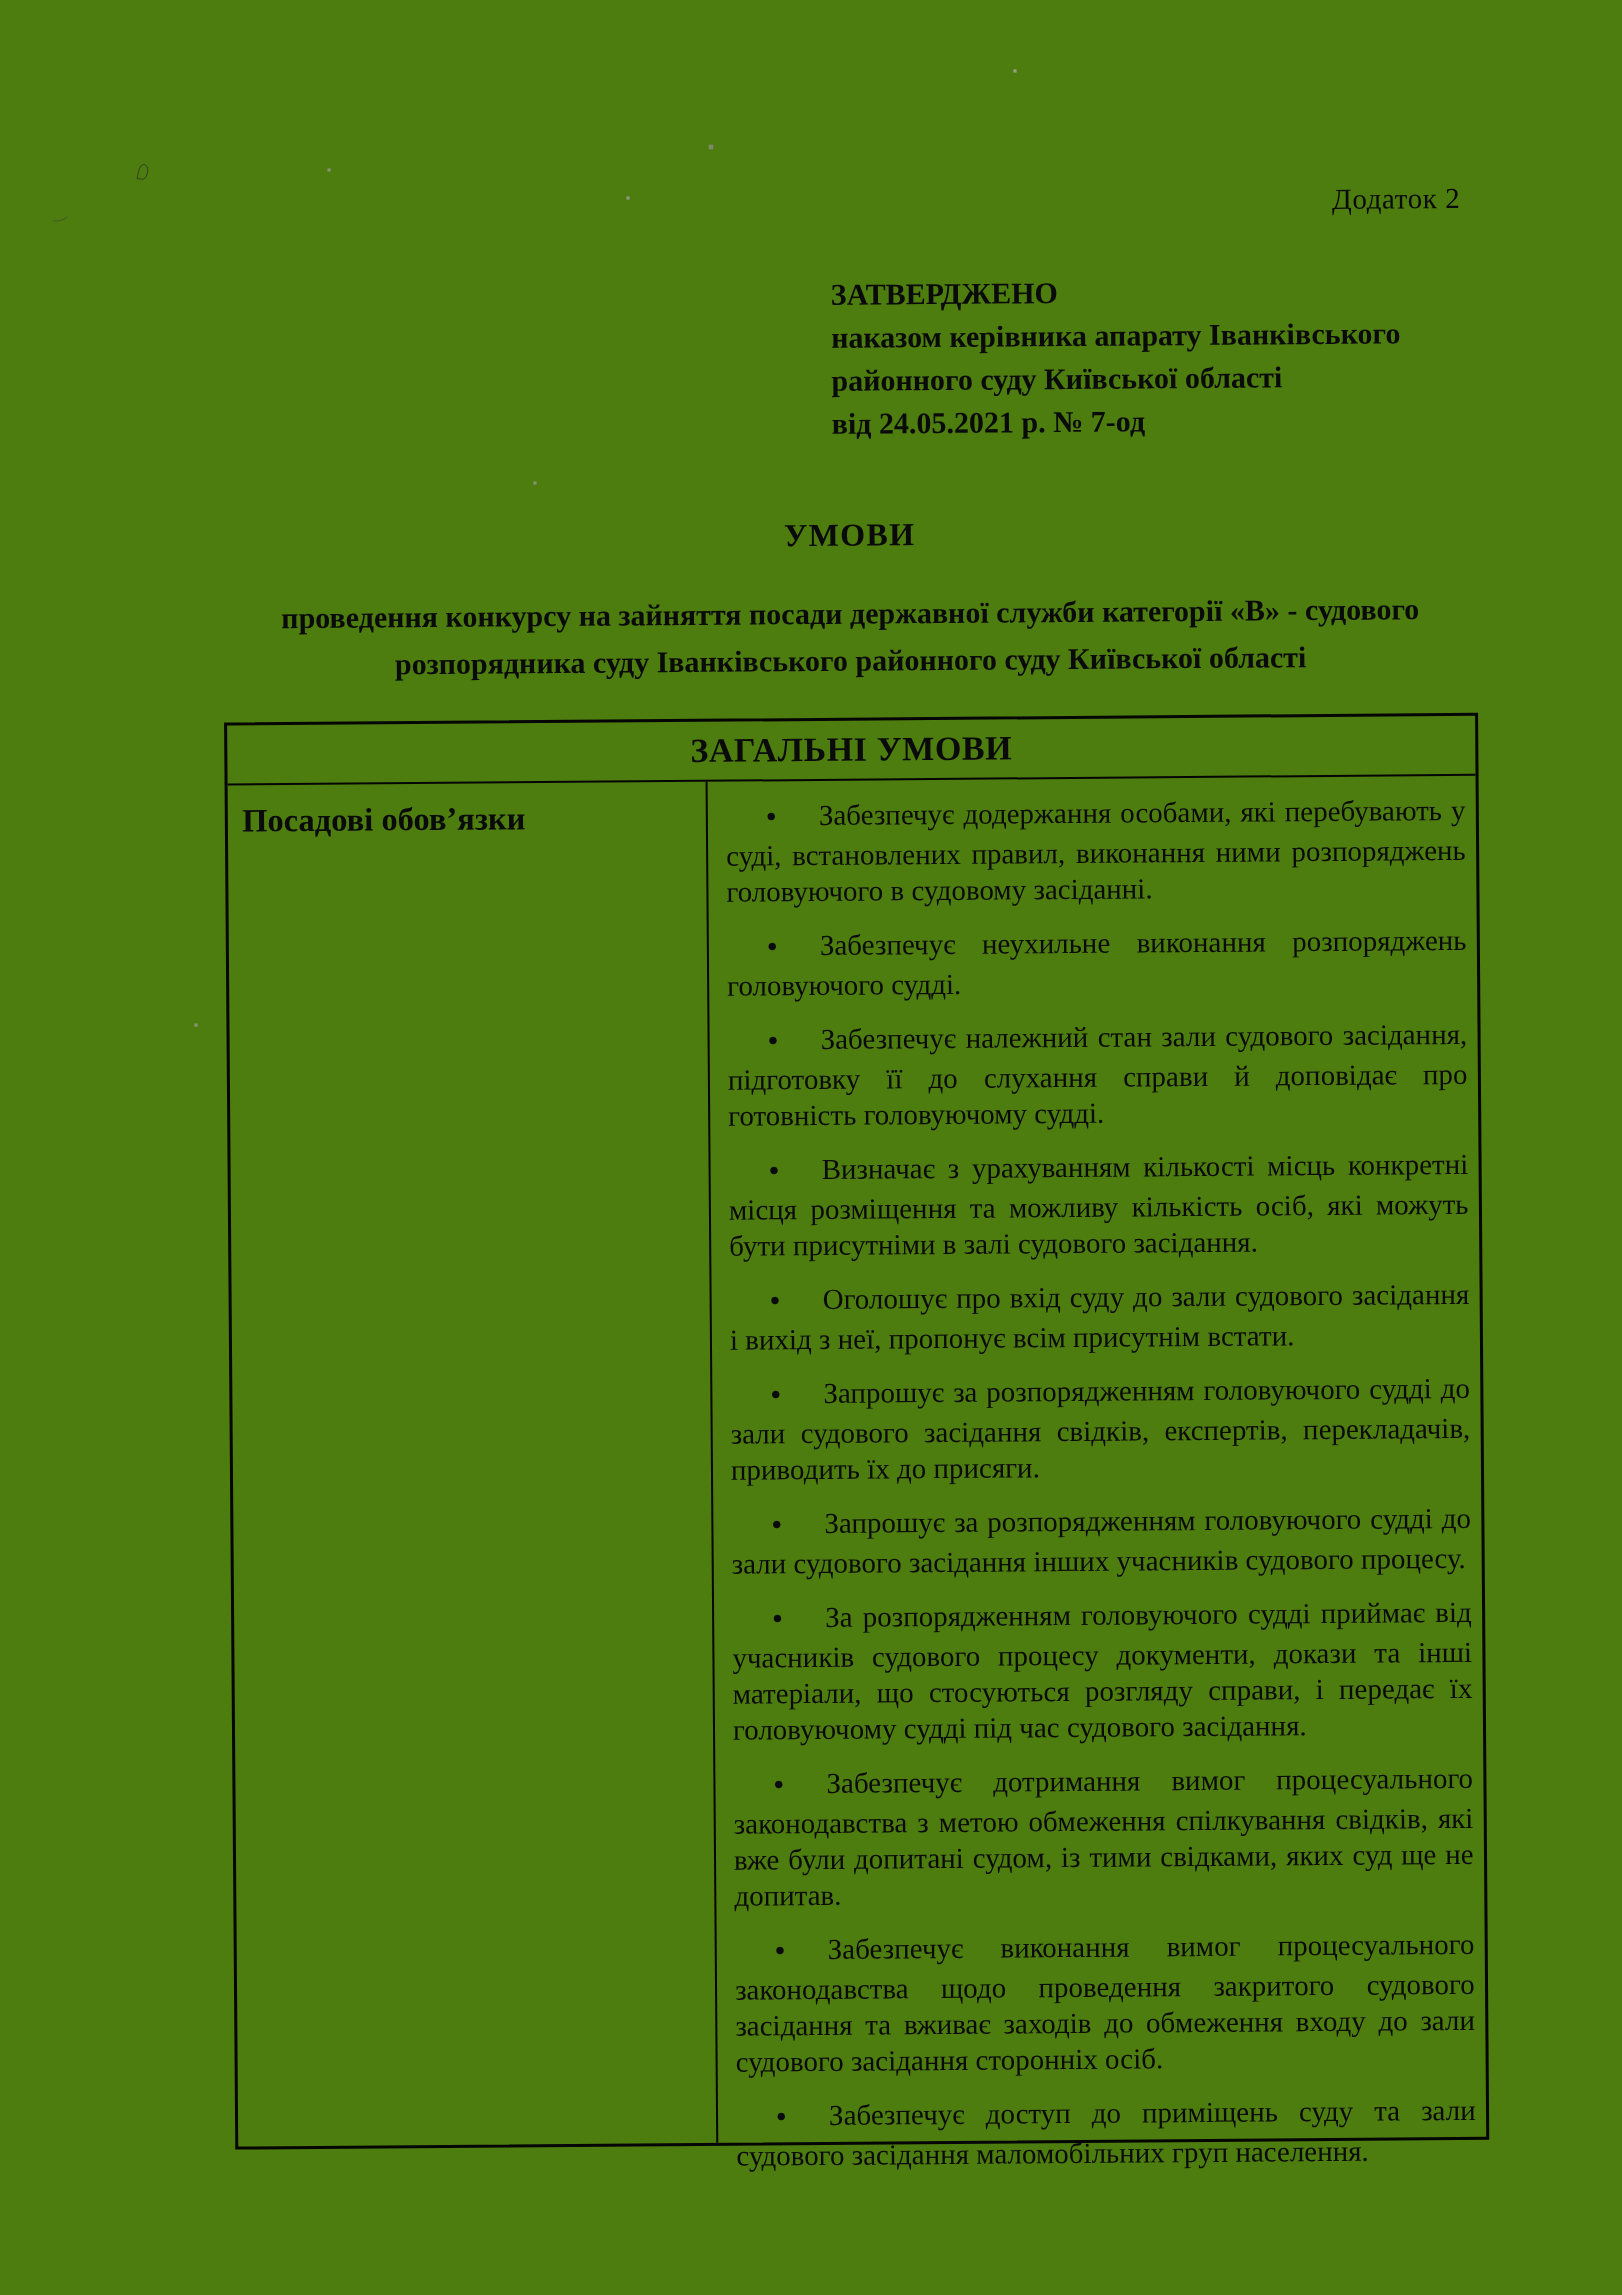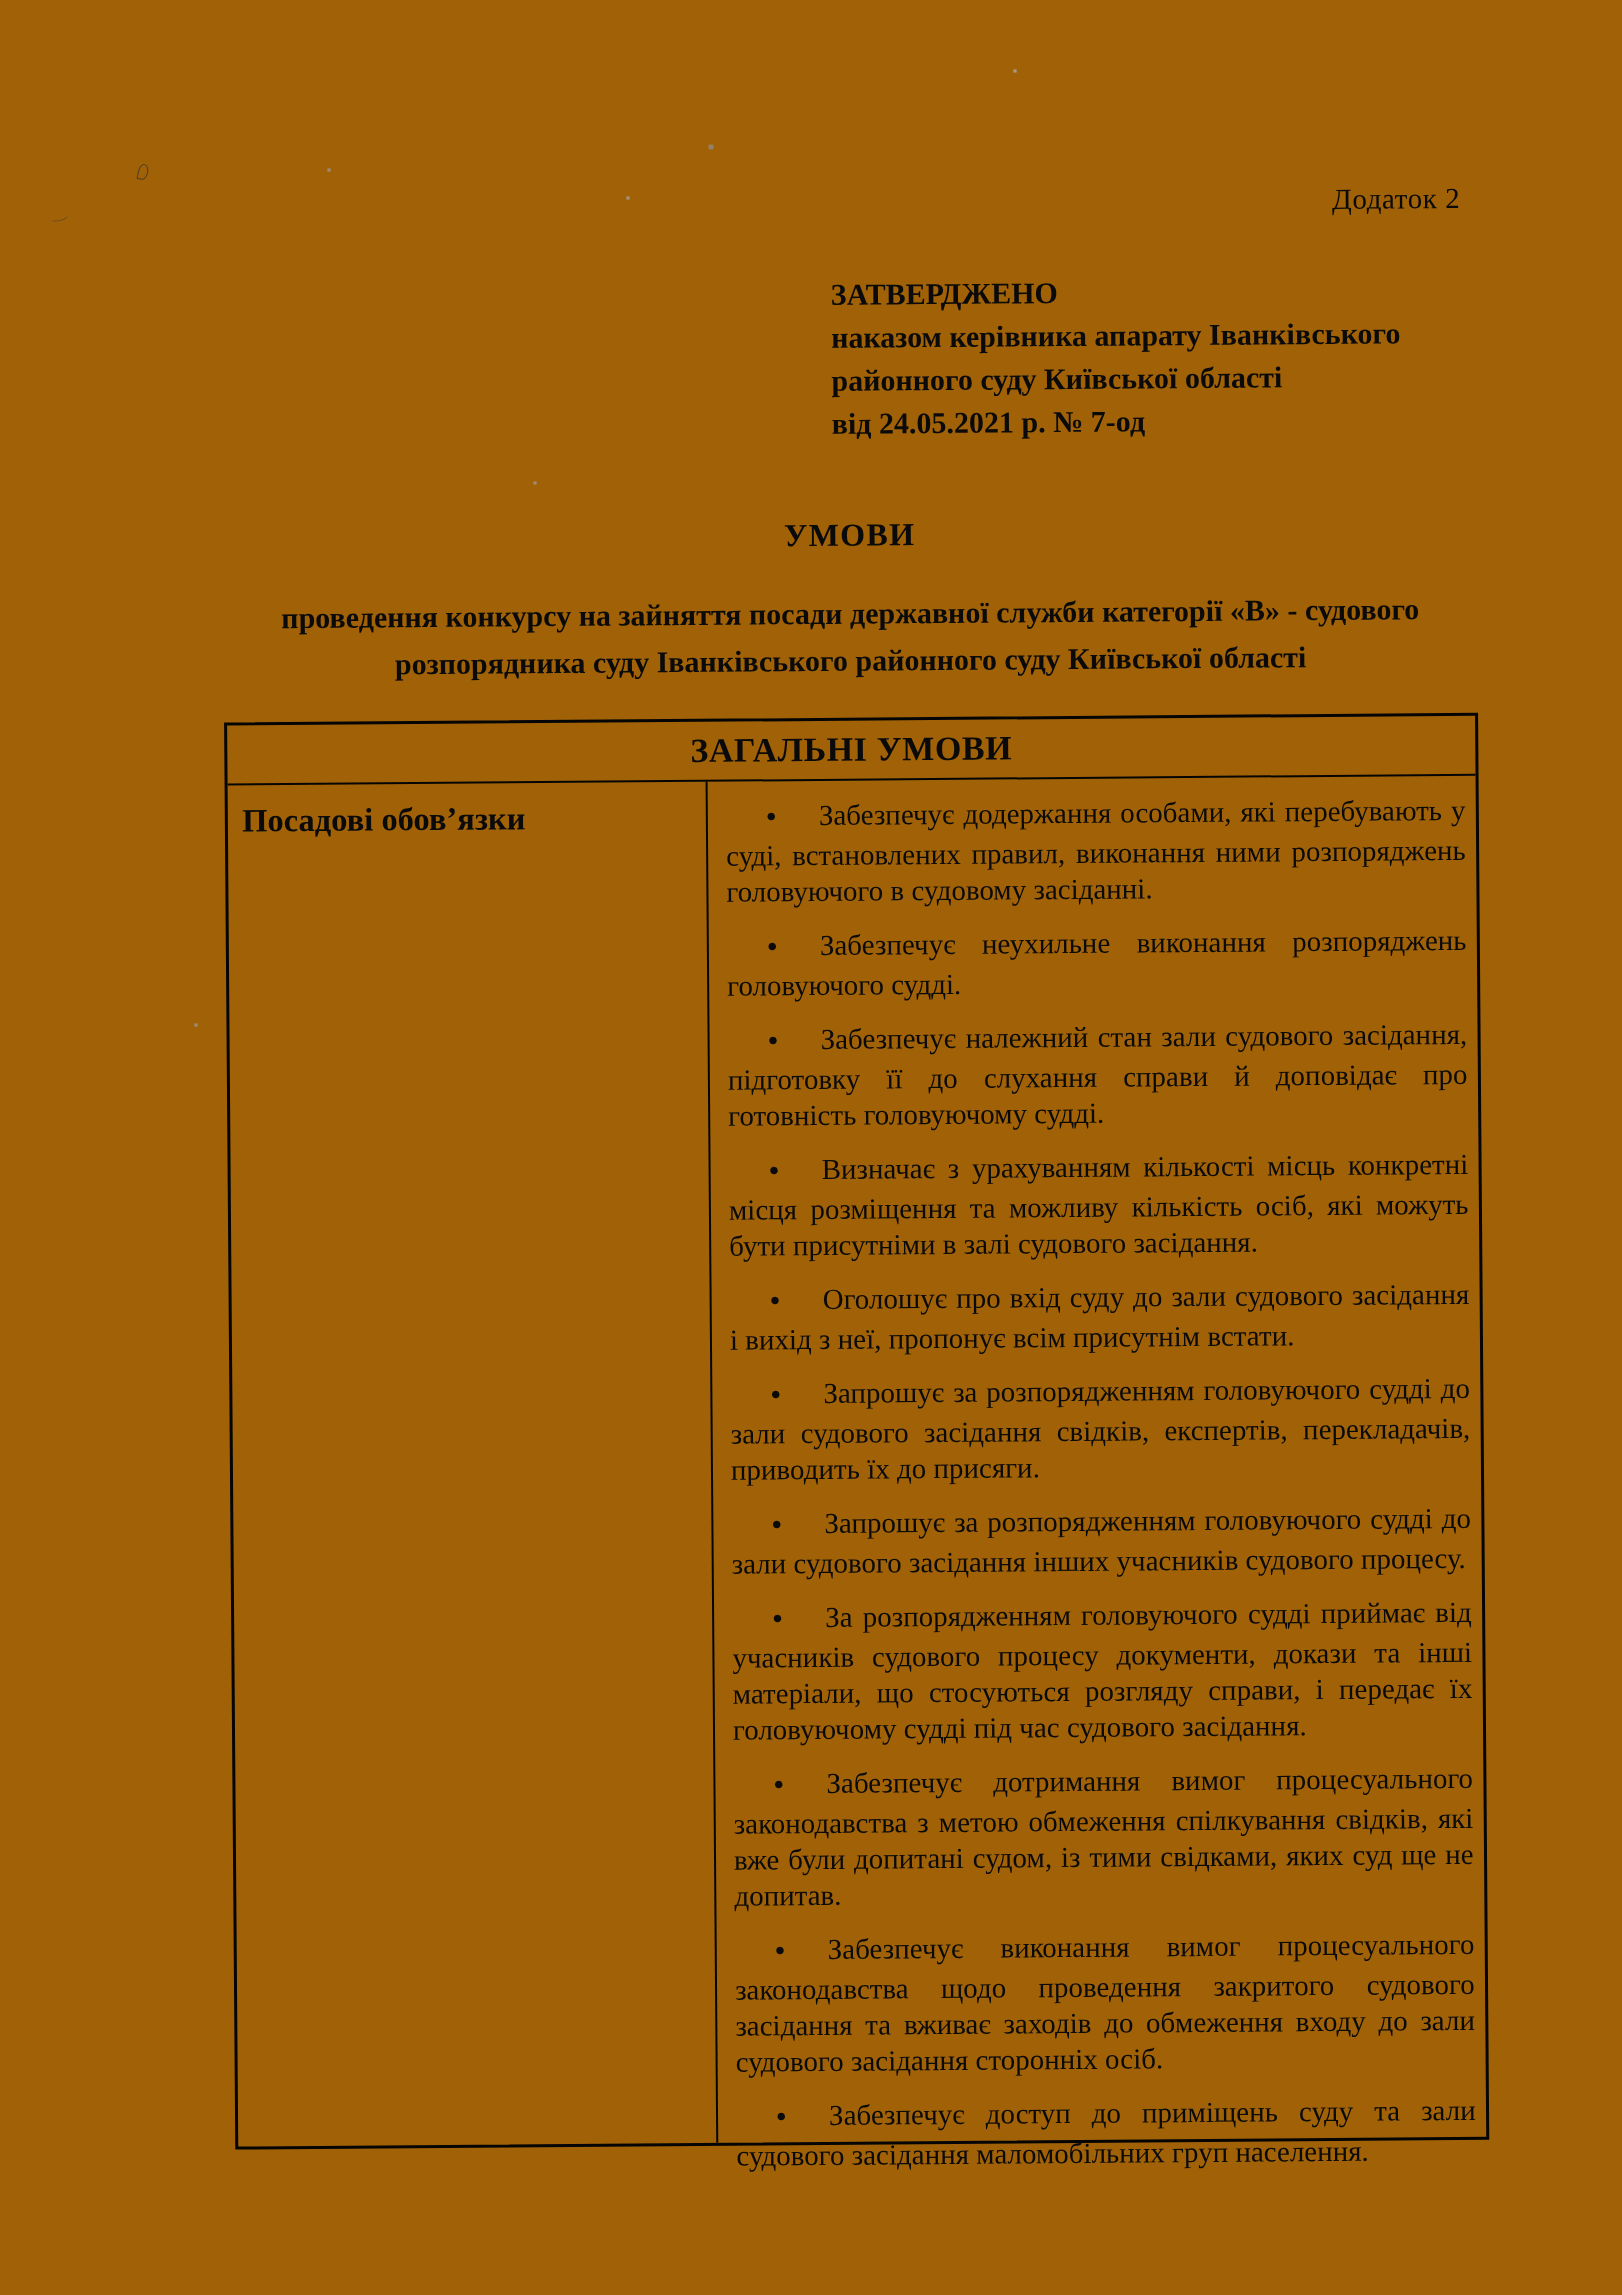--- a/index.html
+++ b/index.html
@@ -1,19 +1,19 @@
 <!DOCTYPE html>
 <html lang="uk" style="font-size:10.4px"><head>
 <meta charset="utf-8">
 <style>
   html,body{margin:0;padding:0;background:#ffffff;}
   .page{
     position:relative;
     width:1622px;height:2295px;
-    background:#a16207;
+    background:#4d7c0f;
     overflow:hidden;
     font-family:"Liberation Serif","DejaVu Serif",serif;
     color:#0a0a0a;
   }
   .tilt{
     position:absolute;inset:0;
     transform:rotate(-0.45deg);
     transform-origin:50% 42%;
   }
   

